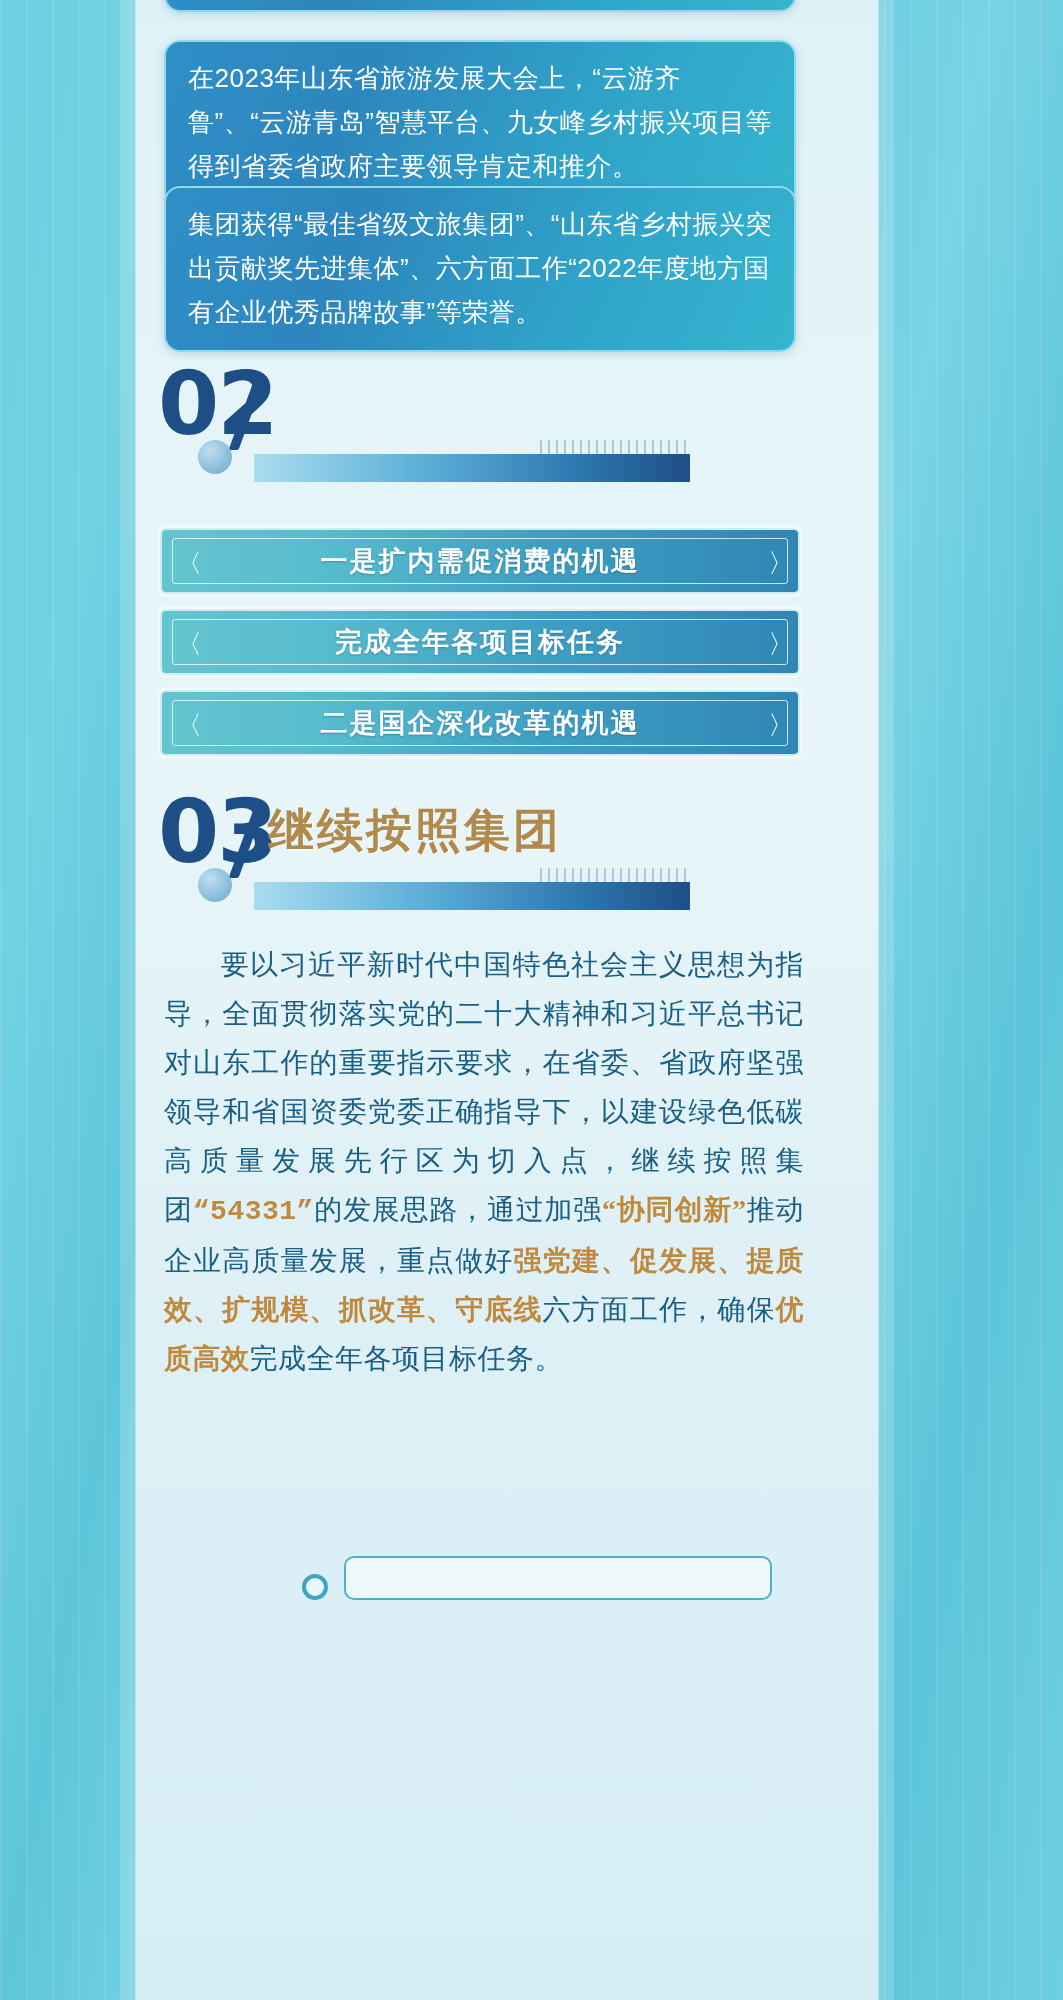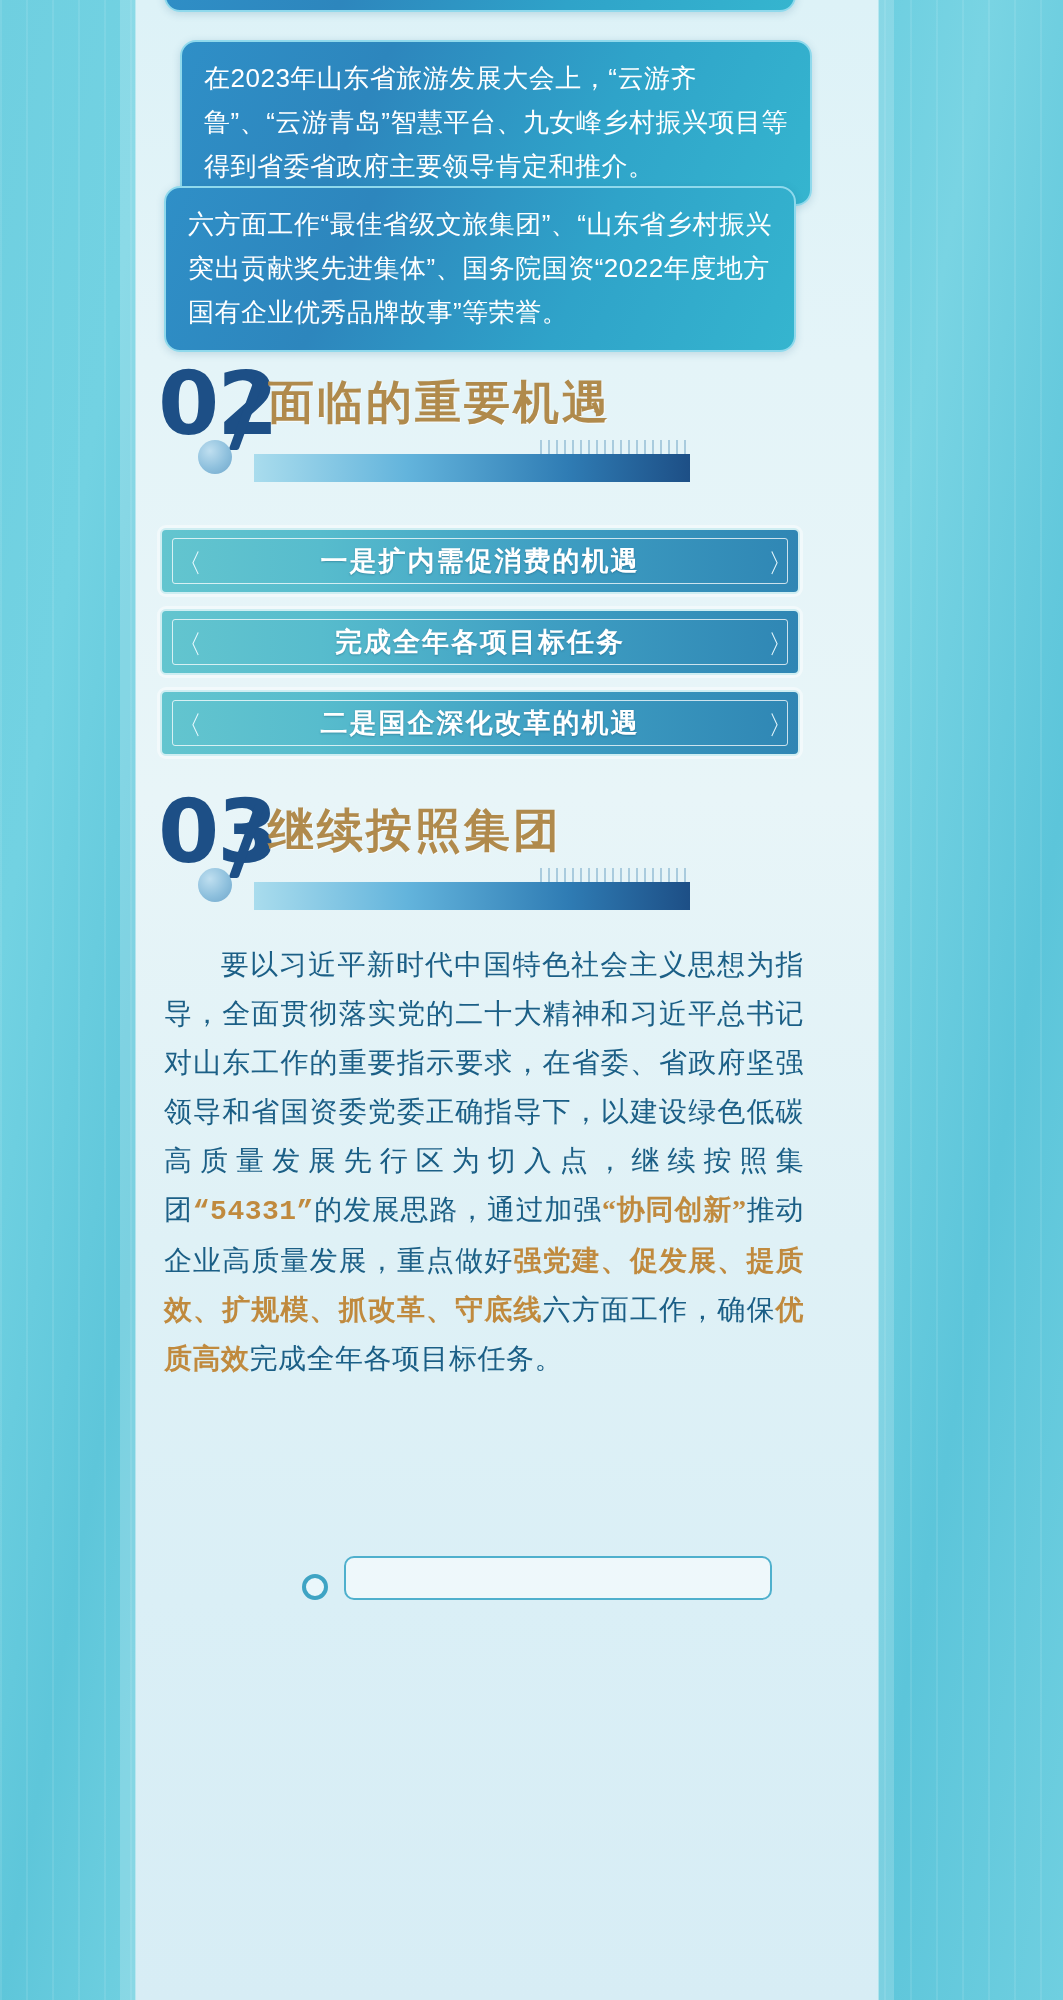--- a/index.html
+++ b/index.html
@@ -313,33 +313,32 @@
 <div class="edge l"></div>
 <div class="edge r"></div>
 
 <div class="page-column">
   <div class="col-inner">
 
     <div class="info-card clipped-top" style="top:-46px;">
       <p></p>
     </div>
 
-    <div class="info-card" style="top:40px;margin-left:16px;">
+    <div class="info-card" style="top:40px;">
       <p>在2023年山东省旅游发展大会上，“云游齐鲁”、“云游青岛”智慧平台、九女峰乡村振兴项目等得到省委省政府主要领导肯定和推介。</p>
     </div>
 
     <div class="info-card" style="top:186px;">
-      <p>六方面工作“最佳省级文旅集团”、“山东省乡村振兴突出贡献奖先进集体”、国务院国资“2022年度地方国有企业优秀品牌故事”等荣誉。</p>
+      <p>集团获得“最佳省级文旅集团”、“山东省乡村振兴突出贡献奖先进集体”、六方面工作“2022年度地方国有企业优秀品牌故事”等荣誉。</p>
     </div>
 
     <div class="section-head" style="top:358px;">
       <div class="sec-num">02</div>
       <div class="sec-slash s1"></div>
       <div class="sec-dot"></div>
-      <div class="sec-title">面临的重要机遇</div>
       <div class="sec-bar-hatch"></div>
       <div class="sec-bar"></div>
     </div>
 
     <div class="orn-item" style="top:528px;">
       <div class="orn-inner"></div>
       <div class="orn-side l">〈</div>
       <div class="orn-side r">〉</div>
       <div class="orn-text">一是扩内需促消费的机遇</div>
     </div>

